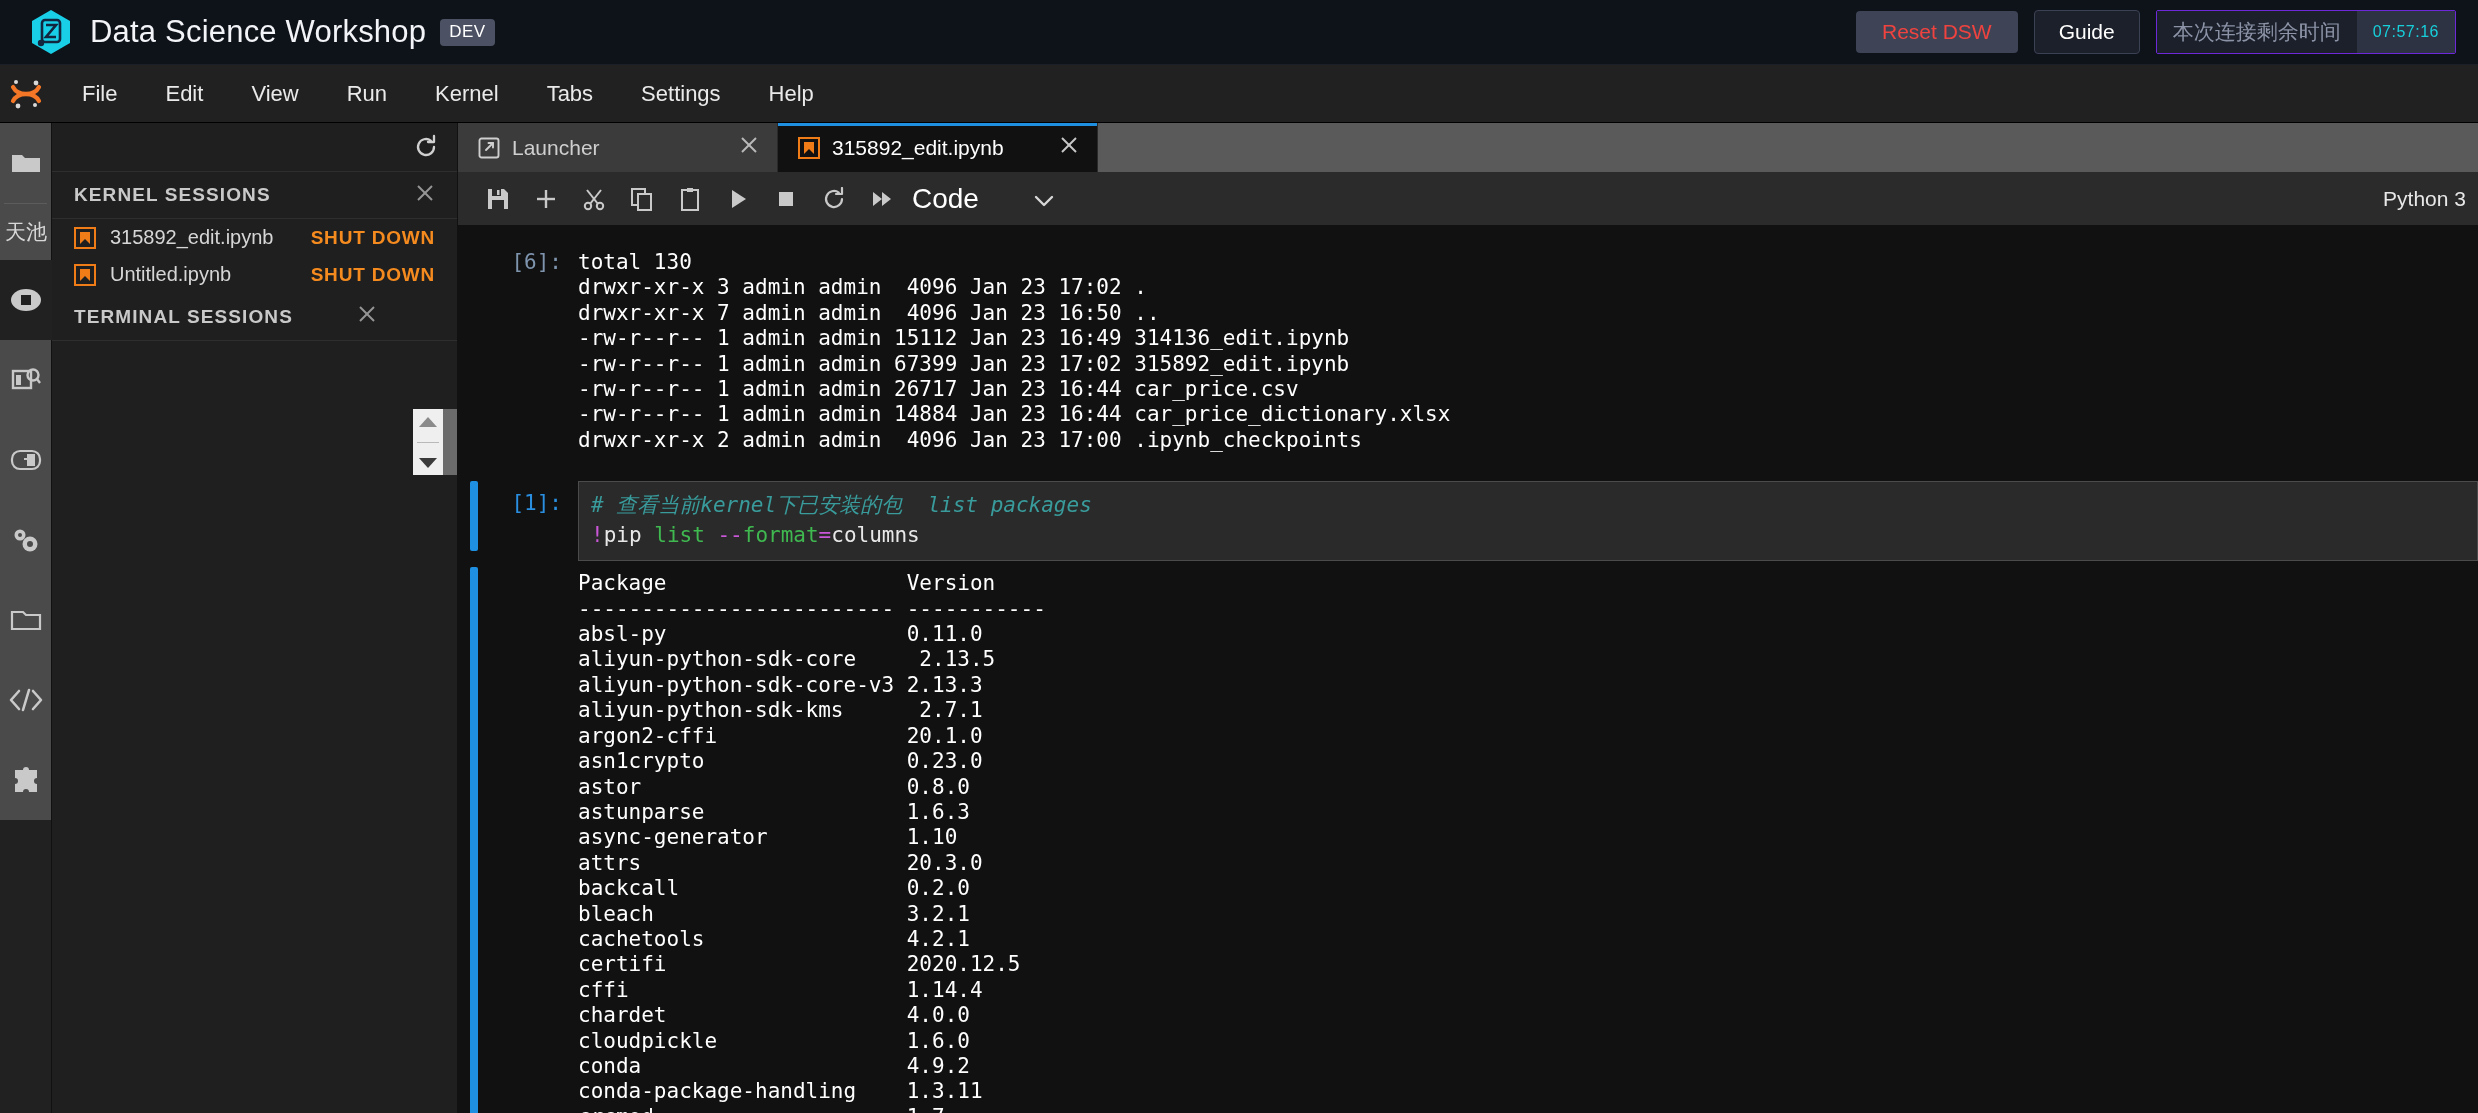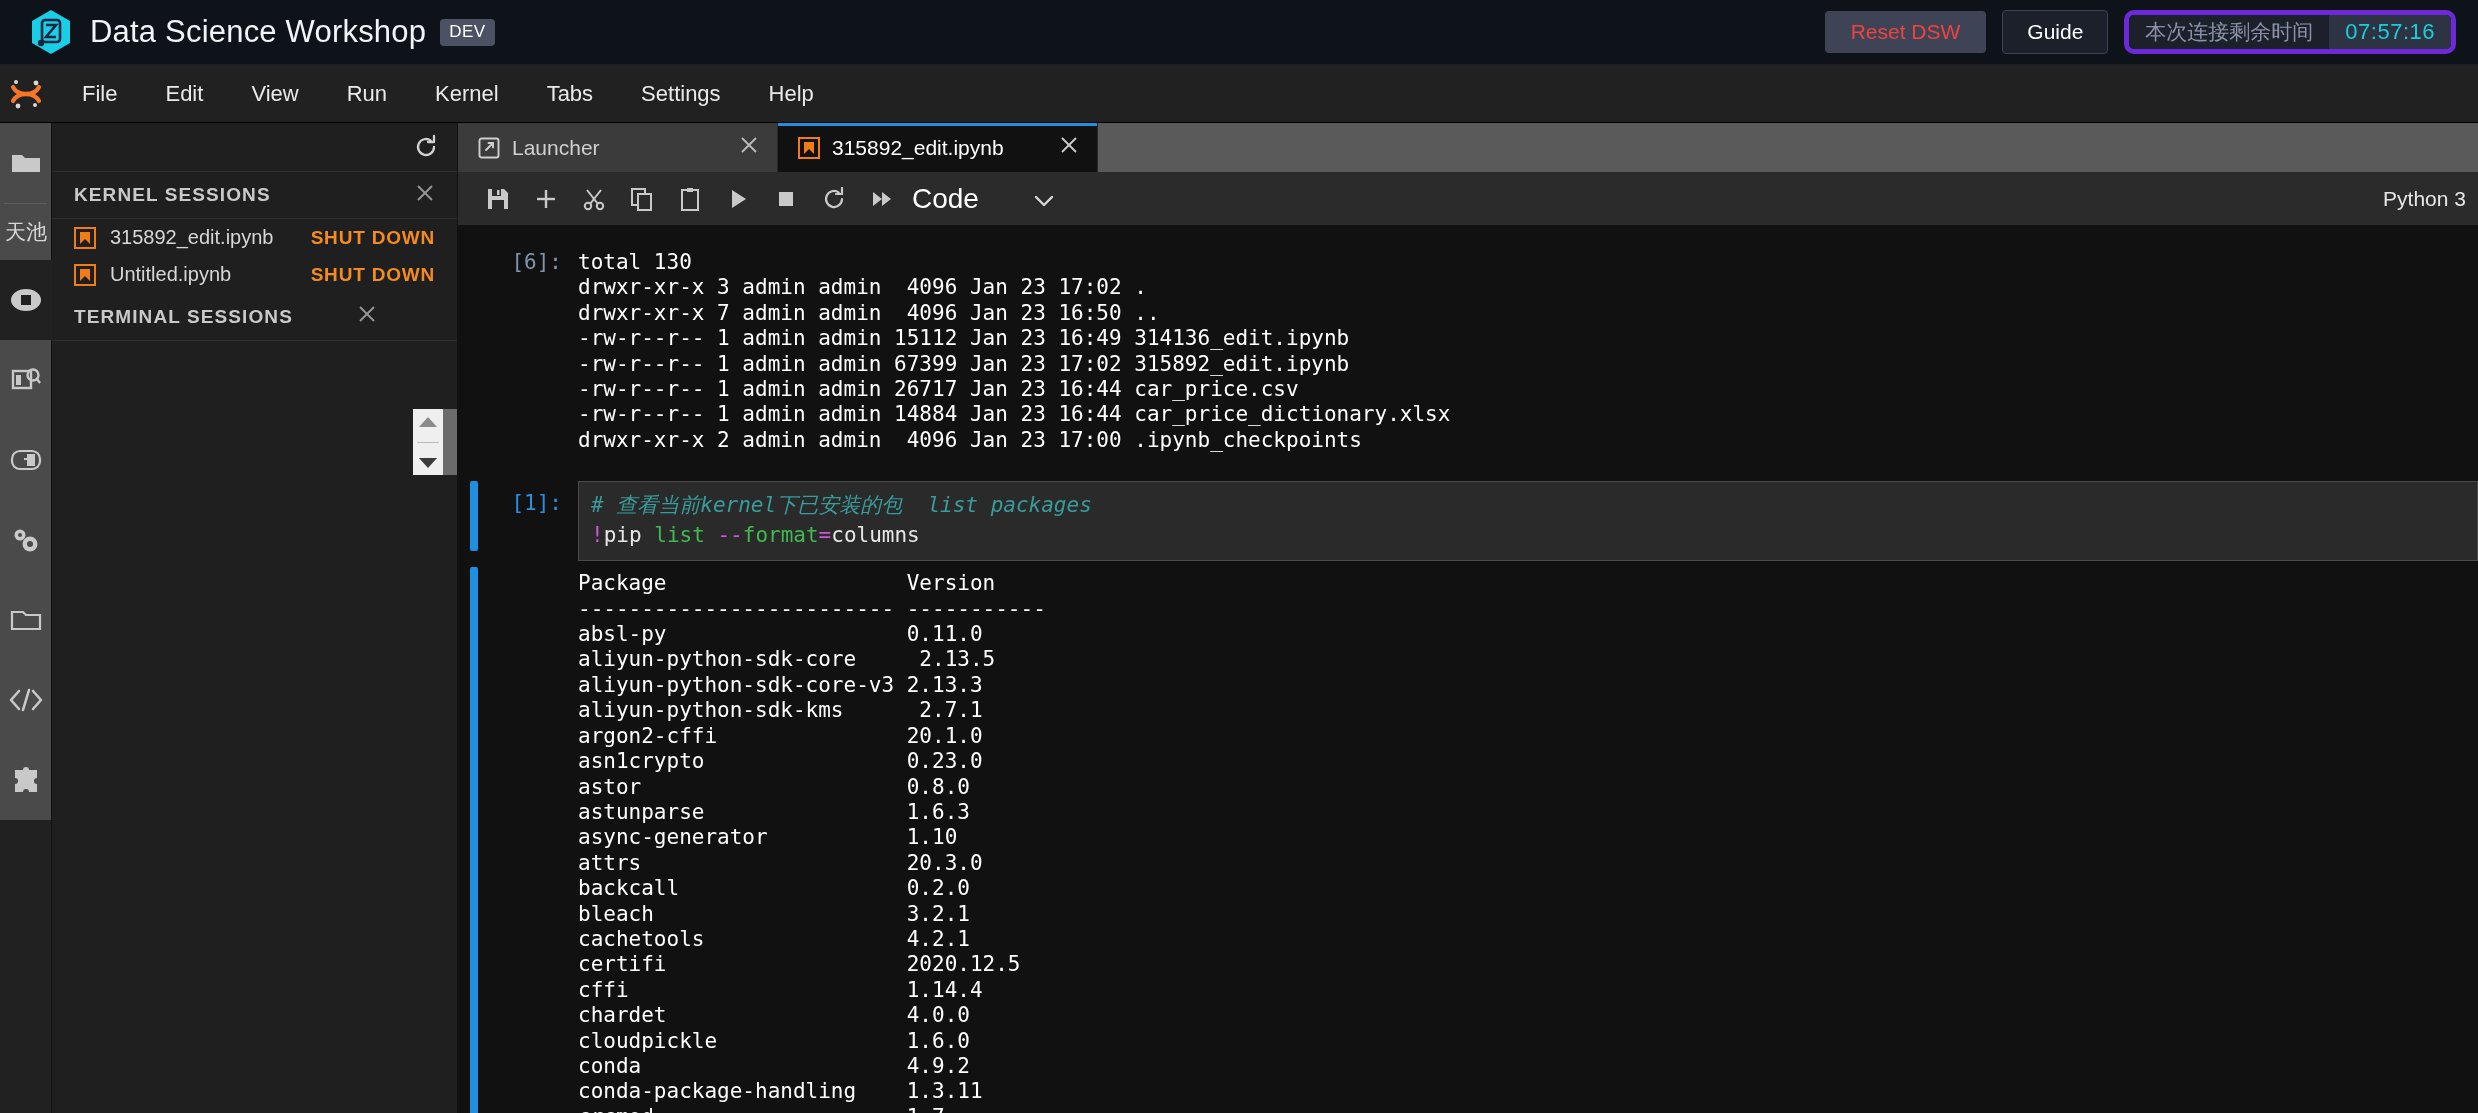--- a/index.html
+++ b/index.html
@@ -38,29 +38,29 @@
     background: #3e4456; color: #f0433f; font-size: 21px;
     padding: 9px 26px; border-radius: 4px; border: none; cursor: pointer;
     font-family: "Liberation Sans", sans-serif; white-space: nowrap;
   }
   .btn-guide {
     background: #1b202b; color: #ffffff; font-size: 21px;
     padding: 9px 24px; border-radius: 4px; border: 1px solid #3b4254; cursor: pointer;
     font-family: "Liberation Sans", sans-serif; white-space: nowrap;
   }
   .timer-wrap {
-    display: flex; align-items: stretch; border: 5px solid #6d28d9;
-    border-radius: 10px; overflow: hidden; height: 44px;
+    display: flex; align-items: stretch; border: 1px solid #6d28d9;
+    border-radius: 2px; overflow: hidden; height: 44px;
   }
   .timer-label {
     background: #1b202b; color: #8c93a6; font-size: 21px;
     padding: 0 16px; display: flex; align-items: center; white-space: nowrap;
   }
   .timer-value {
-    background: #2d3342; color: #17cfdb; font-size: 22px;
+    background: #2d3342; color: #17cfdb; font-size: 16px;
     padding: 0 16px; display: flex; align-items: center; white-space: nowrap;
     letter-spacing: .5px;
   }
 
   
   .menubar {
     position: absolute; left: 0; top: 65px; width: 2478px; height: 58px;
     background: #212121; display: flex; align-items: center;
     border-bottom: 1px solid #000;
   }

